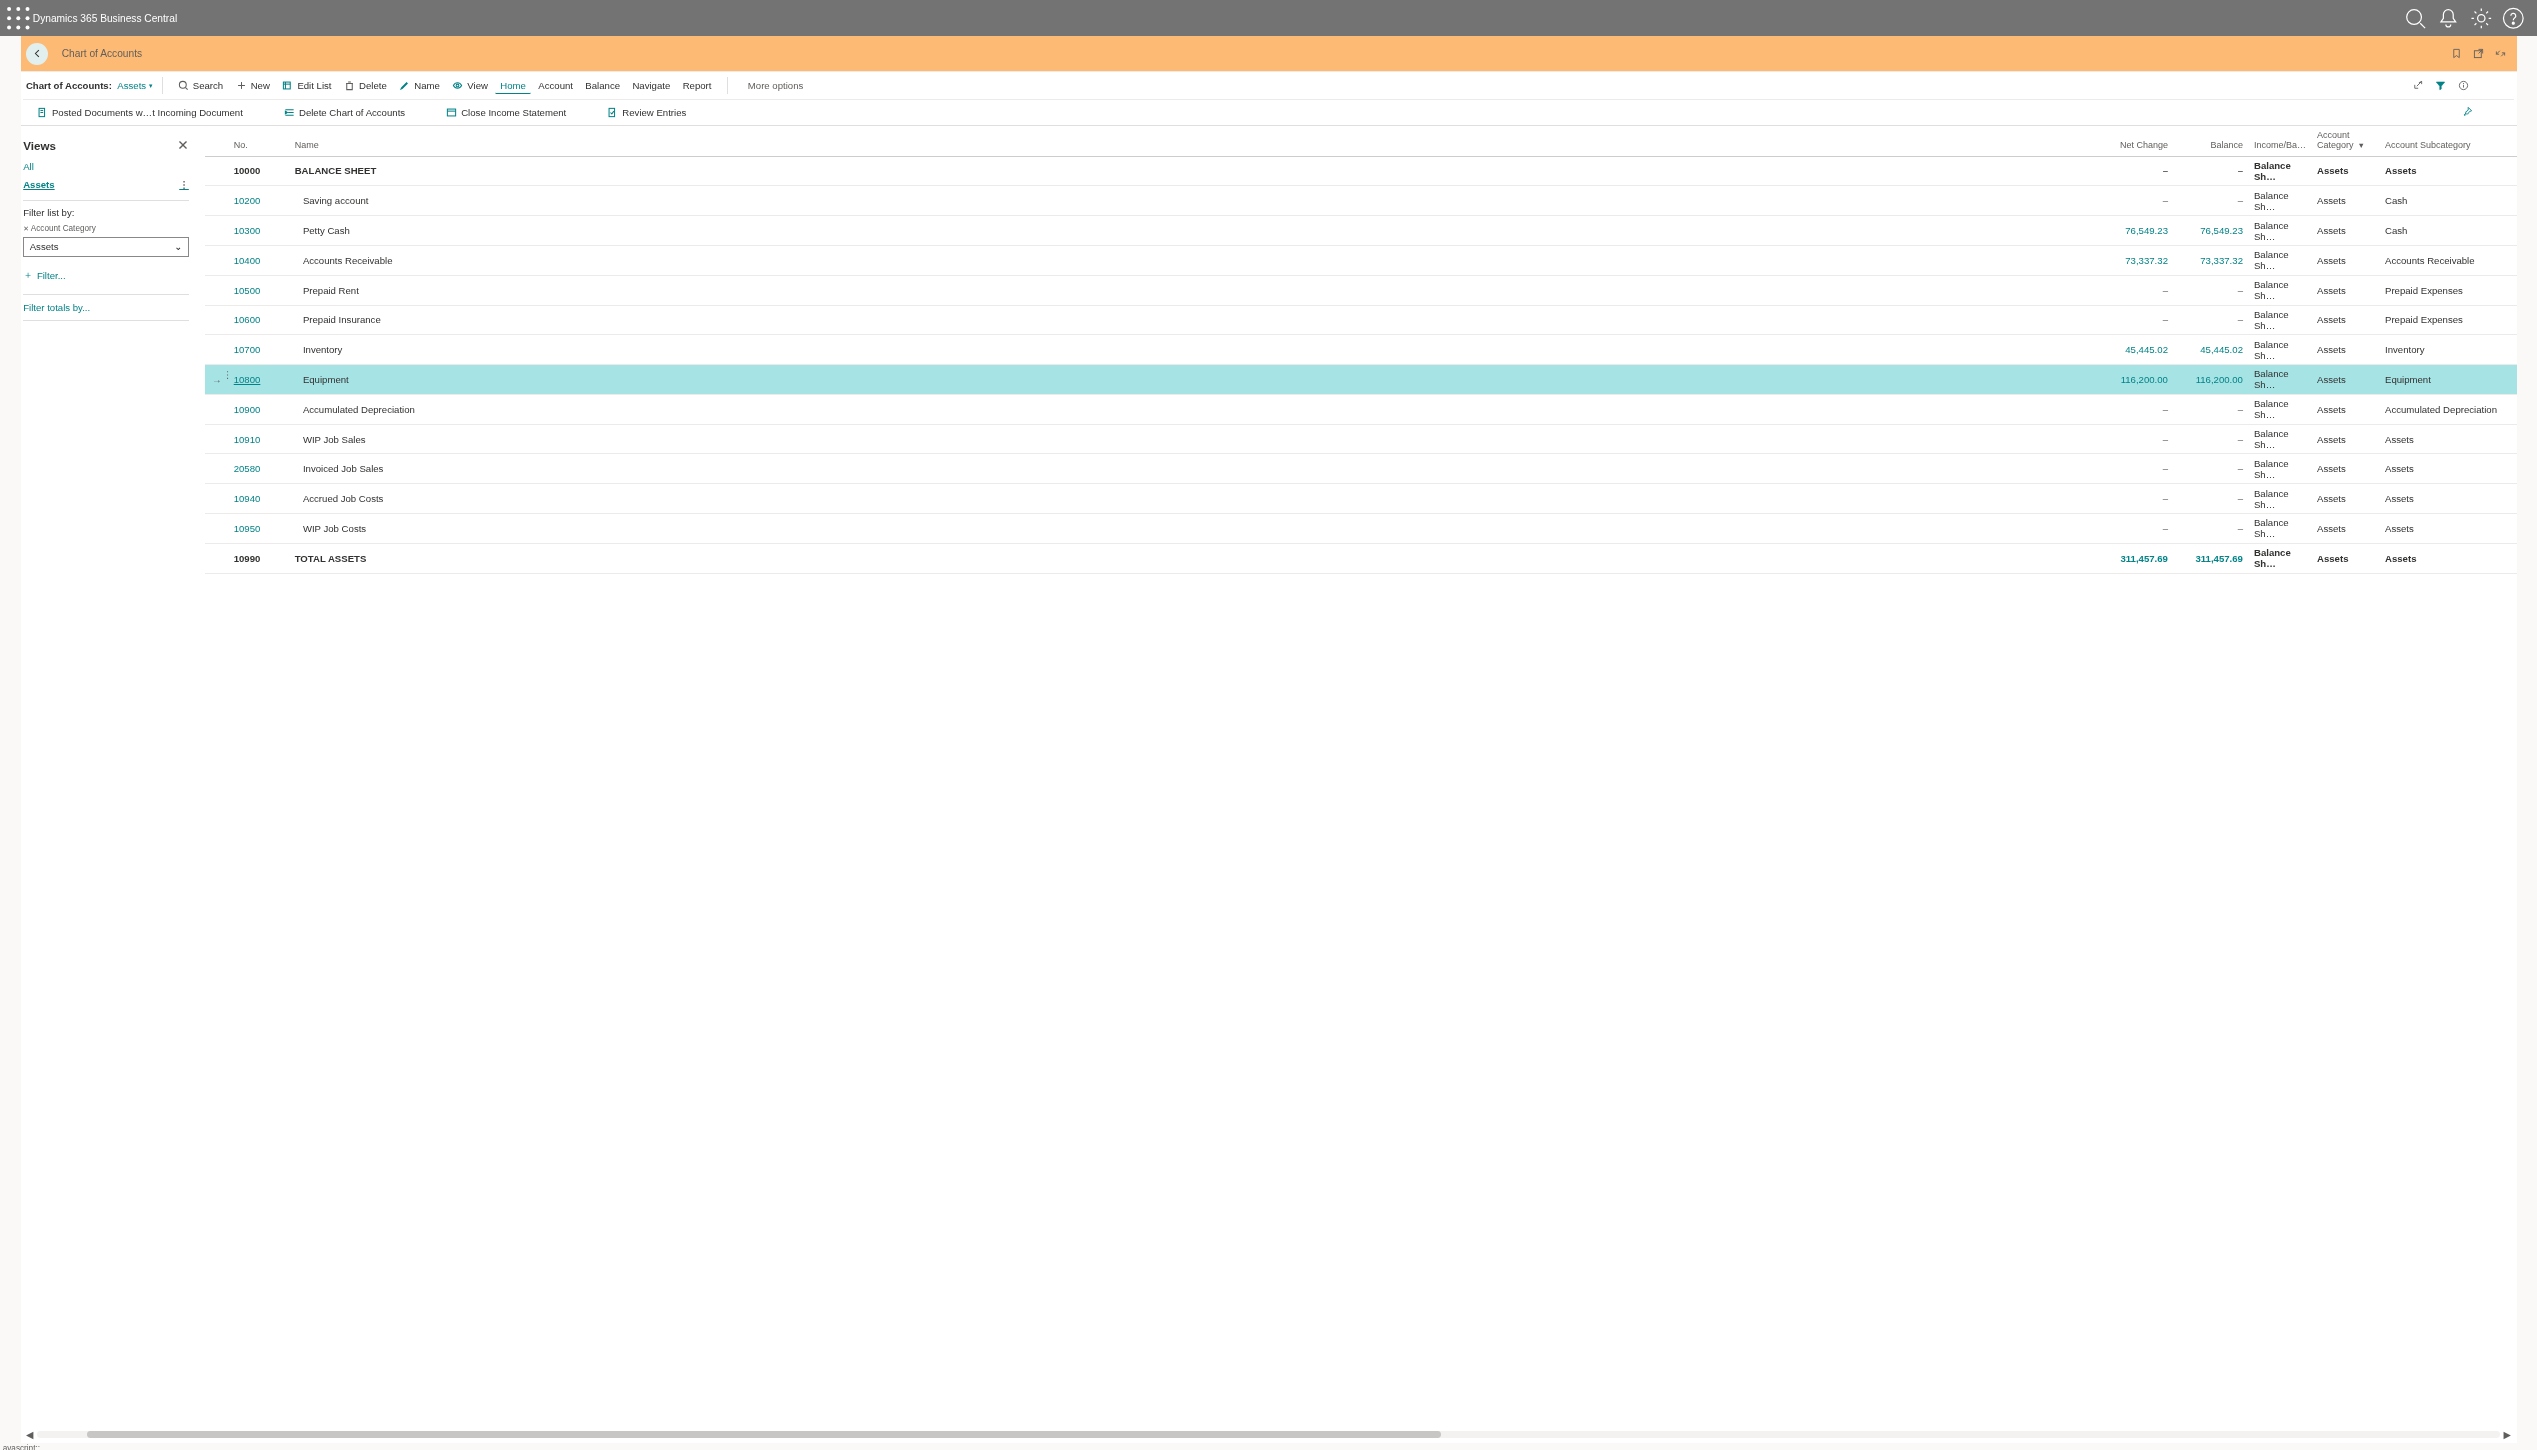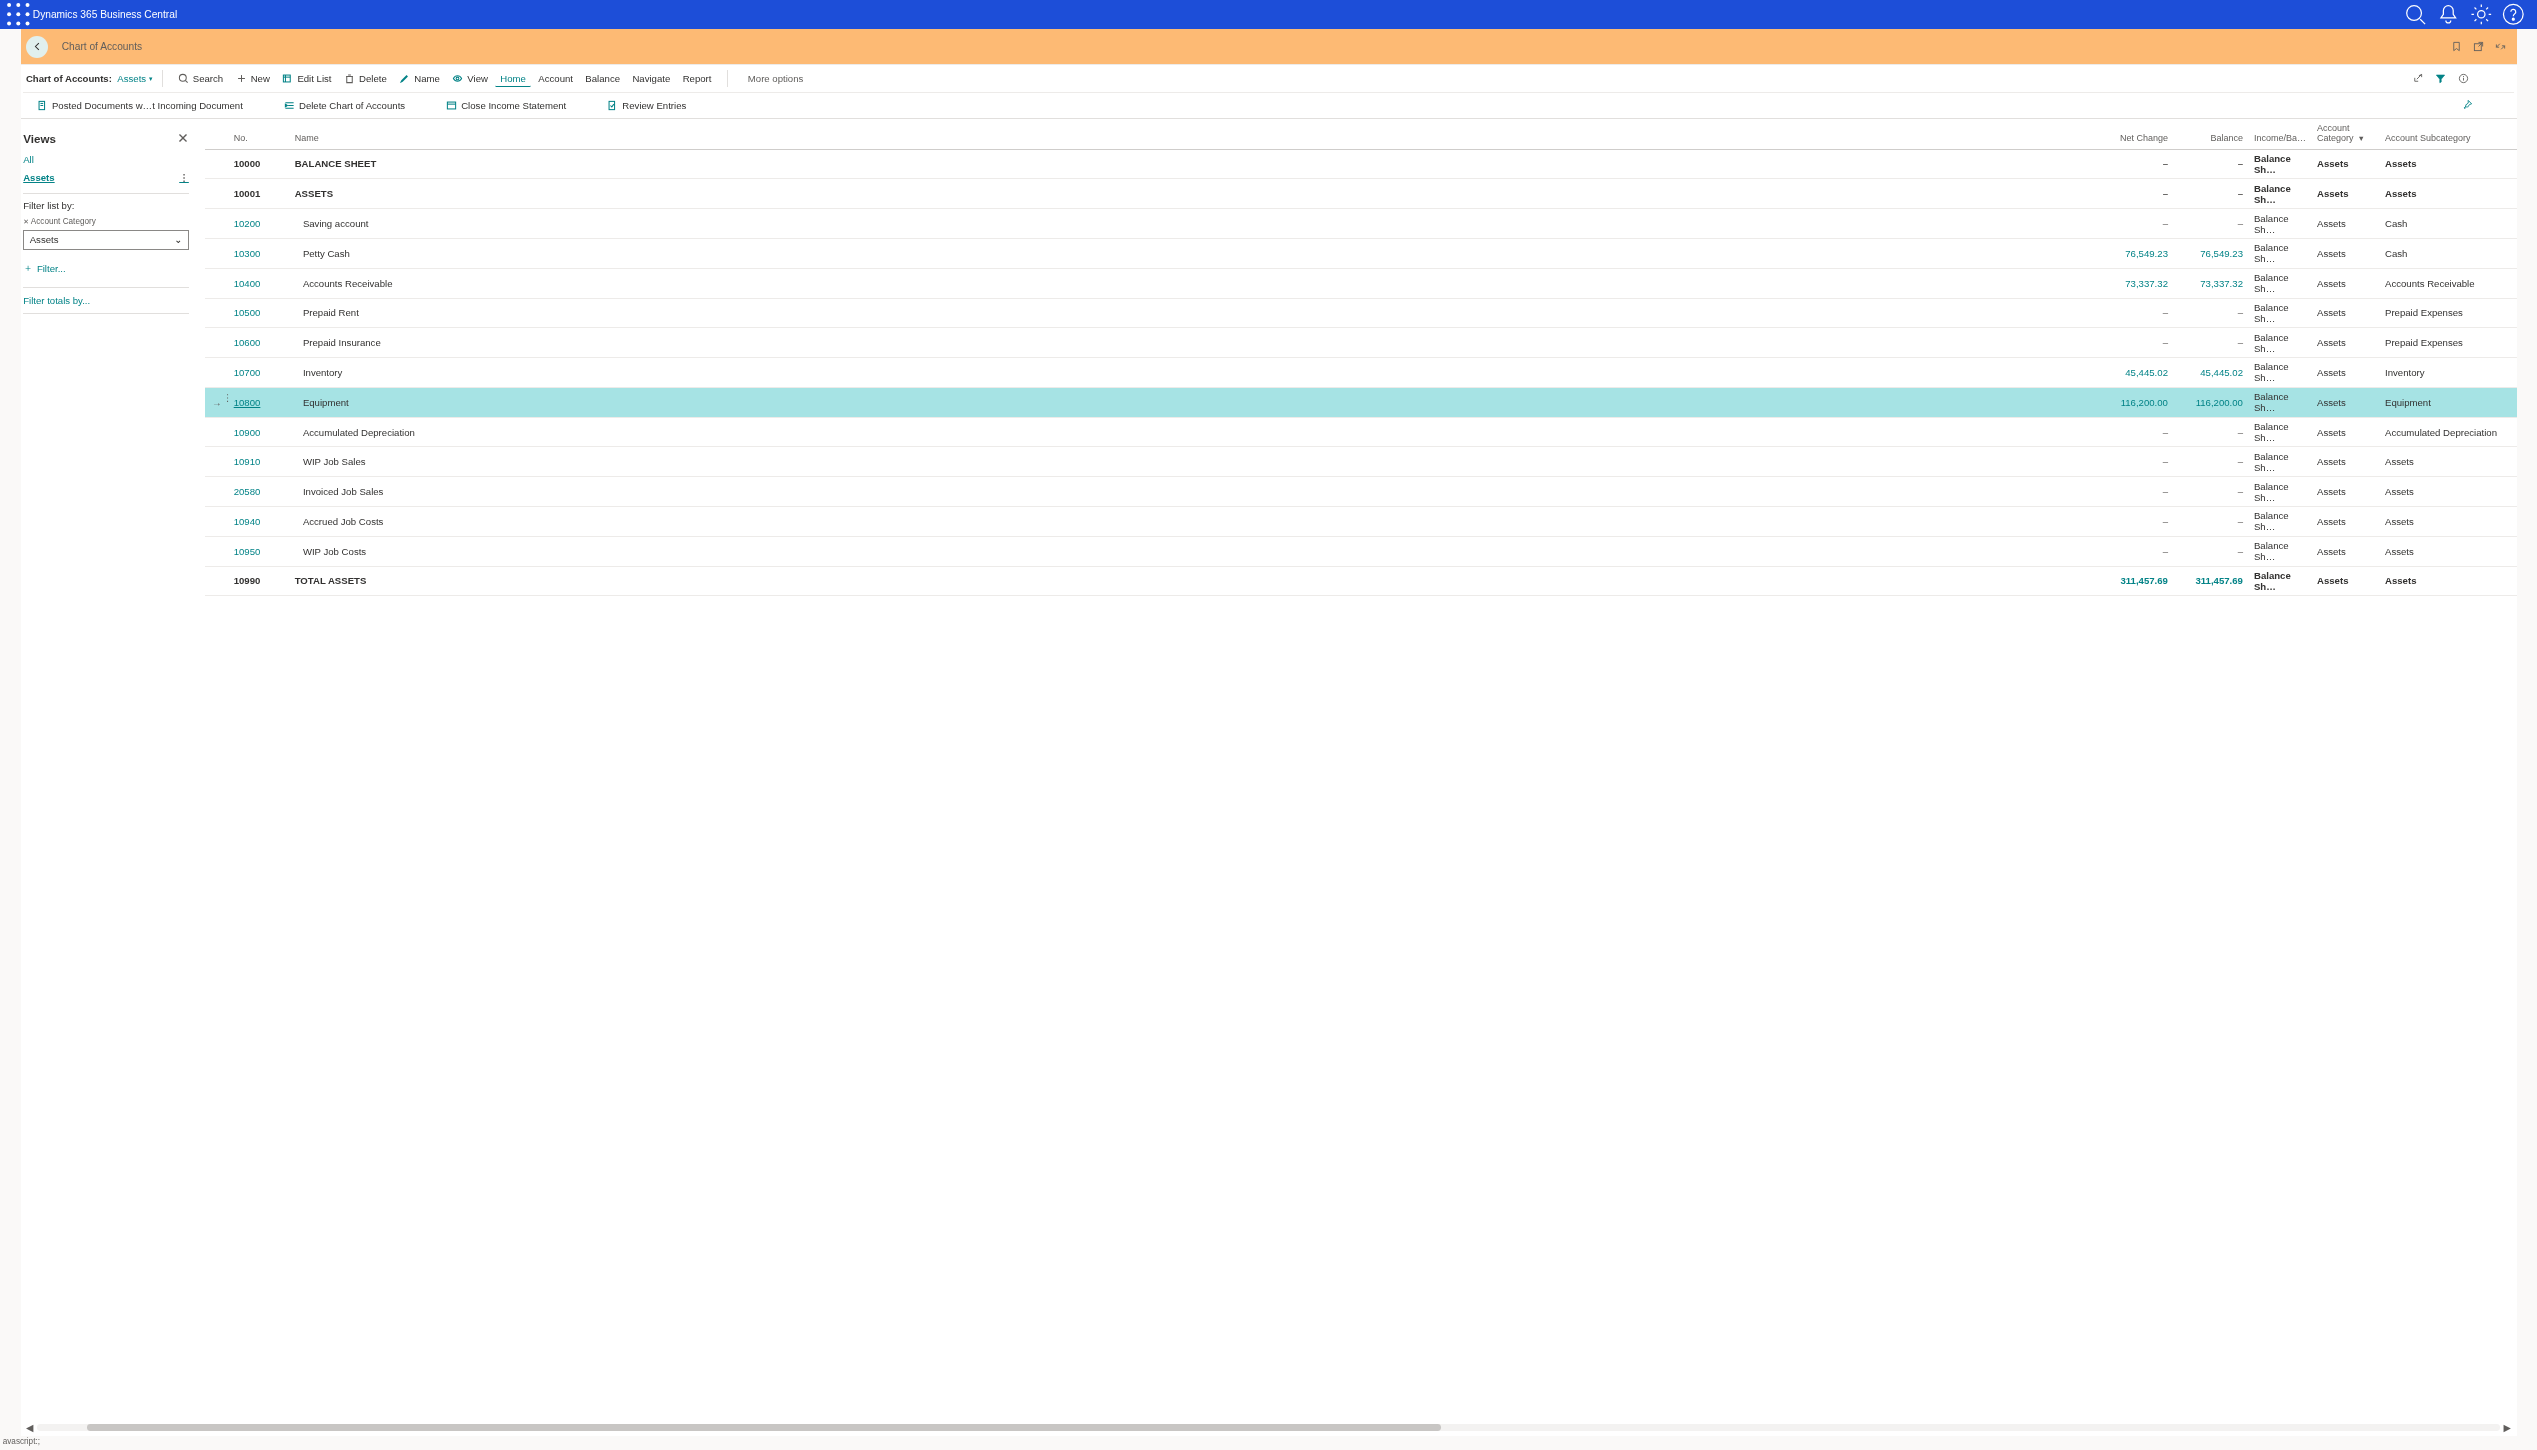--- a/index.html
+++ b/index.html
@@ -1,19 +1,19 @@
 <!DOCTYPE html>
 <html style="font-size:11px"><head>
 <meta charset="utf-8">
 <style>
 * { box-sizing: border-box; margin: 0; padding: 0; }
 body { font-family: 'Segoe UI', Tahoma, sans-serif; font-size: 9.6px; color: #323130; background: #faf9f8; overflow: hidden; }
 
 
-.topbar { background: #1d4ed8; color: #fff; height: 29px; display: flex; align-items: center; padding: 0 5.5px; }
+.topbar { background: #737373; color: #fff; height: 36px; display: flex; align-items: center; padding: 0 5.5px; }
 .topbar .waffle { width: 24.6px; display: flex; align-items: center; justify-content: center; cursor: pointer; }
 .topbar .waffle svg { fill: #fff; }
 .topbar .app-title { font-size: 10.2px; margin-left: 2.7px; flex: 1; }
 .topbar .top-icons { display: flex; gap: 8.2px; padding-right: 5.5px; }
 .topbar .top-btn { width: 24.6px; height: 29px; display: flex; align-items: center; justify-content: center; cursor: pointer; }
 .topbar .top-btn svg { stroke: #fff; fill: none; }
 
 
 .page-header { background: #fdba74; height: 36px; display: flex; align-items: center; padding: 0 5.5px; margin: 0 20.5px; border-bottom: 0.7px solid #edebe9; }
 .page-header .back-btn { width: 22px; height: 22px; border-radius: 50%; background: #e1f0ee; display: flex; align-items: center; justify-content: center; cursor: pointer; margin-right: 13.7px; }
@@ -350,30 +350,20 @@
           <tr class="bold-row">
             <td class="row-lead"></td>
             <td>10000</td>
             <td style="padding-left: 5.5px;">BALANCE SHEET</td>
             <td class="right"><span class="dash">–</span></td>
             <td class="right"><span class="dash">–</span></td>
             <td>Balance Sh…</td>
             <td>Assets</td>
             <td>Assets</td>
           </tr>
-          <tr class="bold-row">
-            <td class="row-lead"></td>
-            <td>10001</td>
-            <td style="padding-left: 5.5px;">ASSETS</td>
-            <td class="right"><span class="dash">–</span></td>
-            <td class="right"><span class="dash">–</span></td>
-            <td>Balance Sh…</td>
-            <td>Assets</td>
-            <td>Assets</td>
-          </tr>
           <tr>
             <td class="row-lead"></td>
             <td><span class="no-link">10200</span></td>
             <td style="padding-left: 13.7px;">Saving account</td>
             <td class="right"><span class="dash">–</span></td>
             <td class="right"><span class="dash">–</span></td>
             <td>Balance Sh…</td>
             <td>Assets</td>
             <td>Cash</td>
           </tr>

